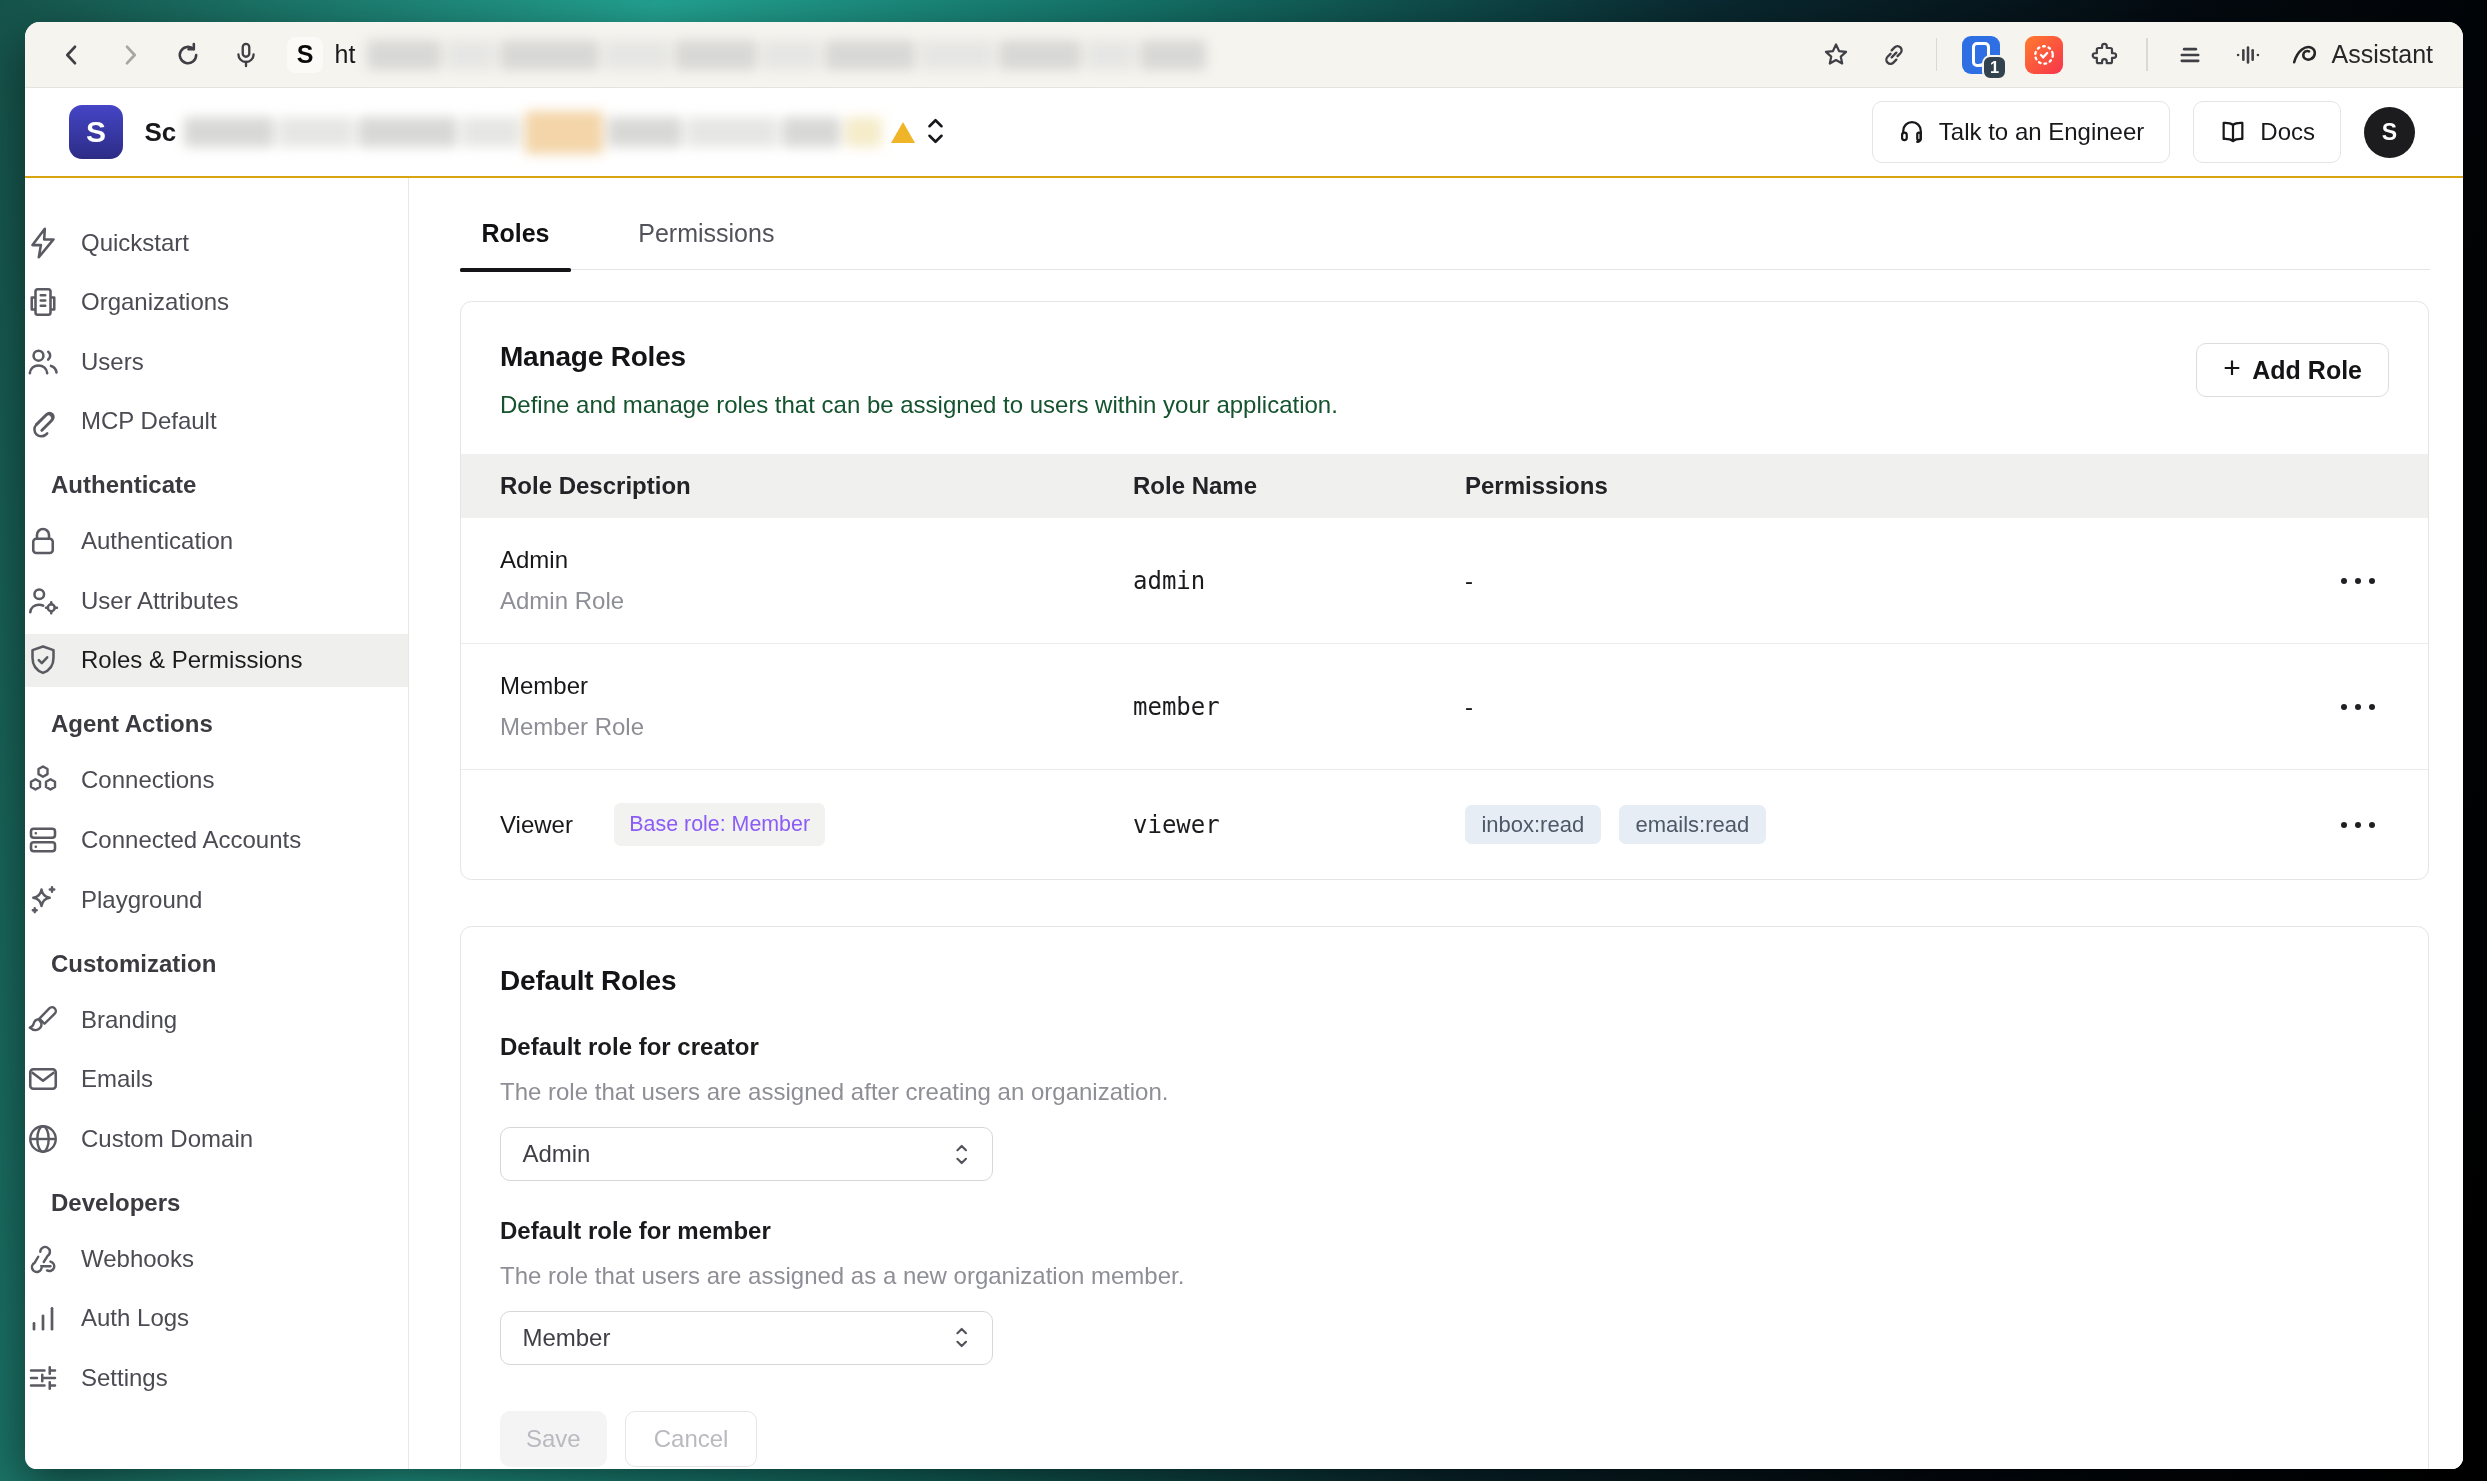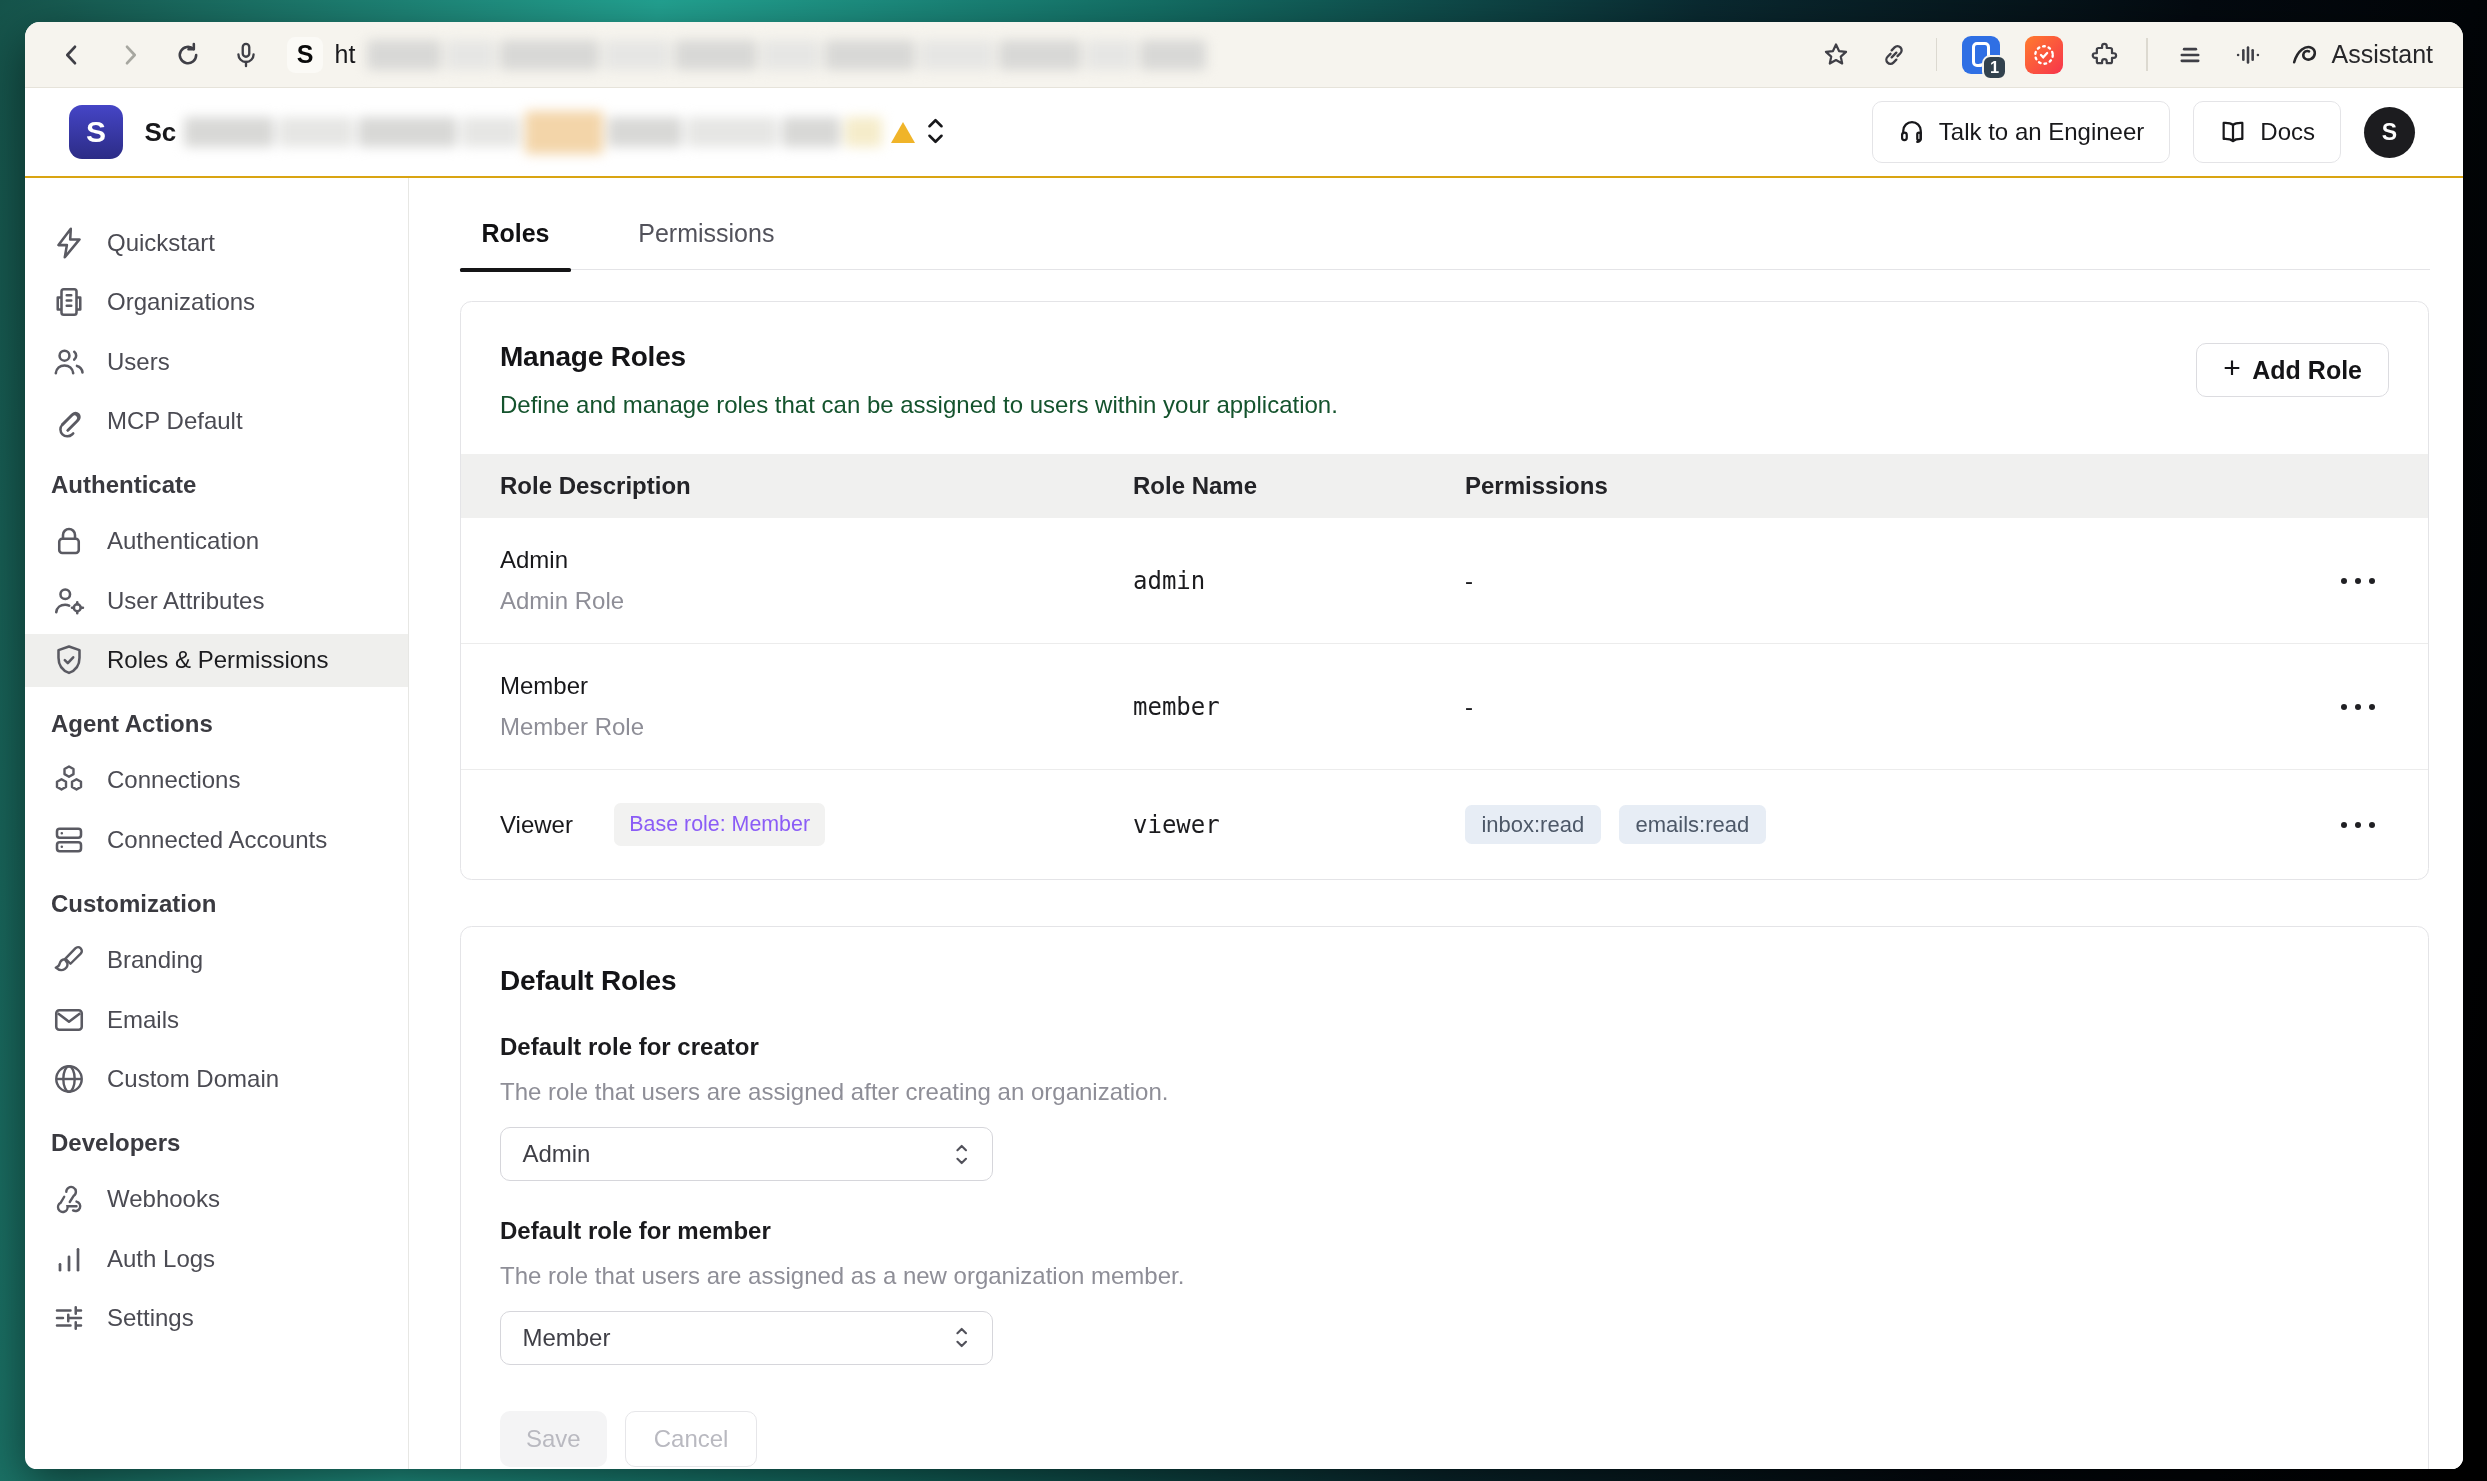--- a/index.html
+++ b/index.html
@@ -69,21 +69,21 @@
   .hdr-btn svg { width:28px; height:28px; }
   .avatar {
     width:51px; height:51px; border-radius:50%; background:#1c1c1f; color:#fff;
     font-size:23px; font-weight:bold; display:flex; align-items:center; justify-content:center;
   }
   
   .app-body { flex:1 1 auto; display:flex; min-height:0; }
   .sidebar { width:384px; flex:0 0 384px; border-right:1.6px solid #e7e7e4; padding-top:38px; overflow:hidden; }
   .side-item {
     height:53px; margin-bottom:6.6px; display:flex; align-items:center; gap:20px;
-    padding-left:26px; font-size:24px; color:#4b4b53; cursor:pointer; white-space:nowrap;
+    font-size:24px; color:#4b4b53; cursor:pointer; white-space:nowrap;
   }
   .side-item svg { width:36px; height:36px; flex:0 0 36px; color:#5a5a62; }
   .side-item.active { background:#efefed; color:#1c1c1f; }
   .side-section {
     height:49px; margin-top:13px; margin-bottom:5px; display:flex; align-items:center;
     padding-left:26px; font-size:24px; font-weight:bold; color:#3a3a40; white-space:nowrap;
   }
   .main { flex:1 1 auto; padding:41px 33px 0 51px; overflow:hidden; background:#fff; }
   
   .tabs { display:flex; gap:46px; border-bottom:1.6px solid #e4e4e7; }
@@ -367,20 +367,28 @@
         <span>Connections</span>
       </div>
       <div class="side-item">
         <svg viewBox="0 0 24 24" fill="none" stroke="currentColor" stroke-width="1.7" stroke-linecap="round">
             <rect x="4" y="4.5" width="16" height="6" rx="1.8"></rect>
             <rect x="4" y="13.5" width="16" height="6" rx="1.8"></rect>
             <path d="M7.2 7.5h.01M7.2 16.5h.01"></path>
           </svg>
         <span>Connected Accounts</span>
       </div>
+      <div class="side-item">
+        <svg viewBox="0 0 24 24" fill="none" stroke="currentColor" stroke-width="1.6" stroke-linejoin="round">
+            <path d="M11 5c.5 3.2 2.3 5 5.5 5.5C13.3 11 11.5 12.8 11 16c-.5-3.2-2.3-5-5.5-5.5C8.7 10 10.5 8.2 11 5Z"></path>
+            <path d="M18 3.5v3M16.5 5h3" stroke-linecap="round"></path>
+            <path d="M6.5 17.5v2.6M5.2 18.8h2.6" stroke-linecap="round"></path>
+          </svg>
+        <span>Playground</span>
+      </div>
 
       <div class="side-section">Customization</div>
 
       <div class="side-item">
         <svg viewBox="0 0 24 24" fill="none" stroke="currentColor" stroke-width="1.6" stroke-linejoin="round">
             <path d="M19.8 4.2c1 1 1 2.6 0 3.6L13 14.5l-3.4-3.4 6.6-6.8c1-1 2.6-1 3.6-.1Z"></path>
             <path d="M9.2 11.5c-1.8.2-3 1.2-3.4 2.9-.3 1.4-1.1 2.3-2.6 2.7 1.8 1.6 4.3 2 6 .9 1.4-.9 2-2.4 1.7-4l-1.7-2.5Z"></path>
           </svg>
         <span>Branding</span>
       </div>

